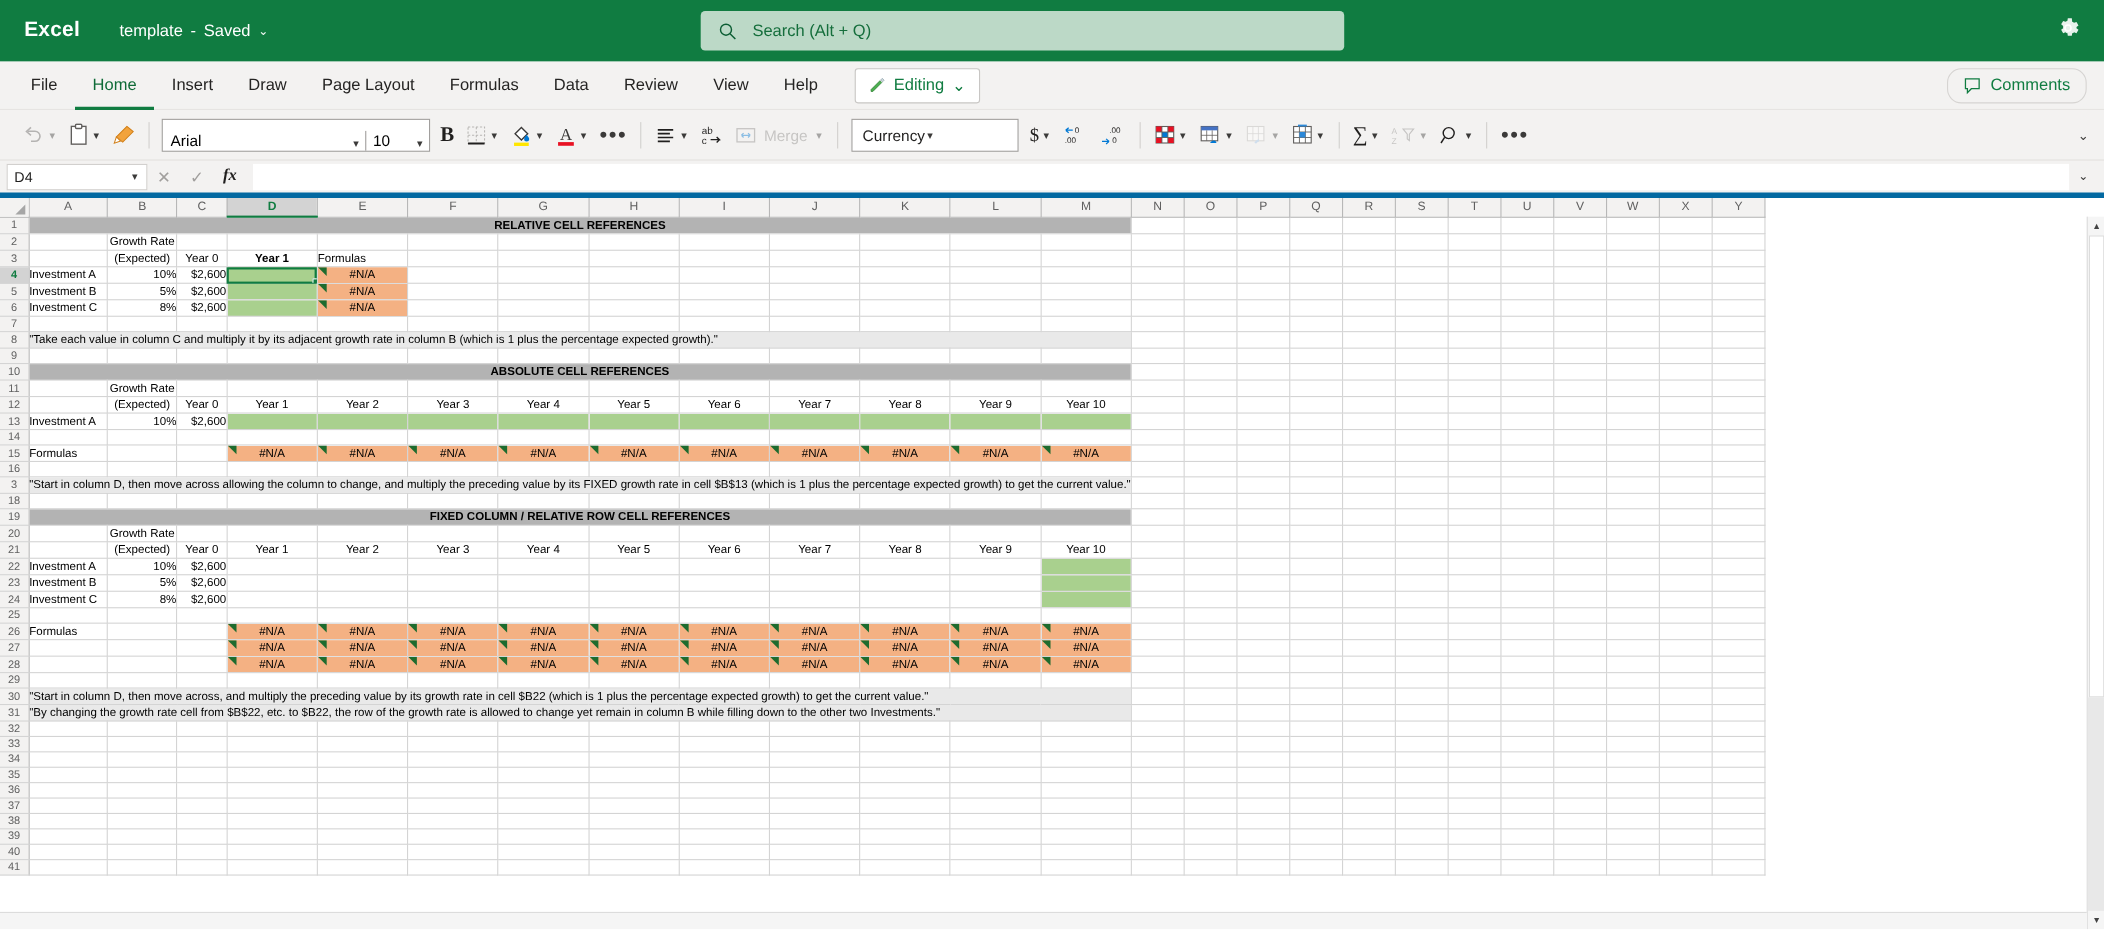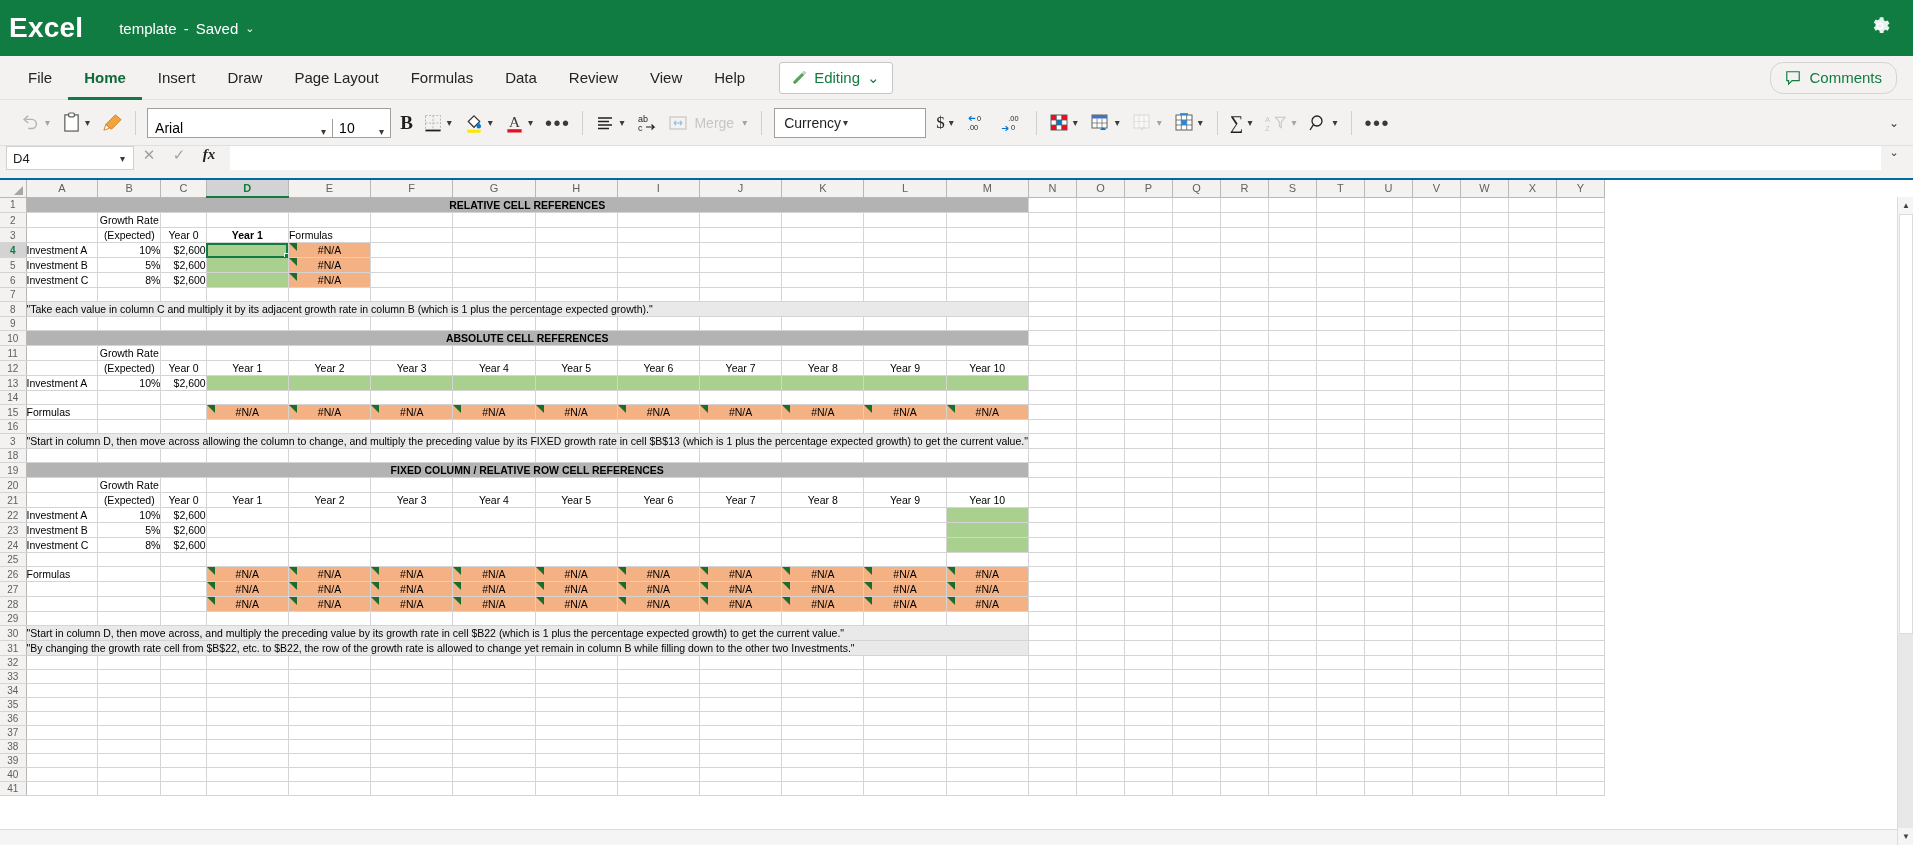--- a/index.html
+++ b/index.html
@@ -14,23 +14,23 @@
   
   .titlebar {
     height: 56px;
     background: #107c41;
     display: flex;
     align-items: center;
     position: relative;
   }
   .brand {
     color: #ffffff;
-    font-size: 28px;
+    font-size: 19px;
     font-weight: bold;
-    margin-left: 9px;
+    margin-left: 22px;
     letter-spacing: .2px;
   }
   .docname {
     color: #ffffff;
     font-size: 15px;
     margin-left: 36px;
     display: flex;
     align-items: center;
     gap: 7px;
   }
@@ -74,21 +74,21 @@
     font-size: 15px;
     color: #252423;
     padding: 0 16px;
     height: 44px;
     line-height: 44px;
     cursor: pointer;
     white-space: nowrap;
   }
   .tab:first-child { margin-left: 12px; }
   .tab.active {
-    font-weight: bold;
+    font-weight: normal;
     color: #0f6b37;
     box-shadow: inset 0 -3px 0 #107c41;
   }
   .editing-btn {
     margin-left: 18px;
     height: 32px;
     border: 1px solid #c8c6c4;
     background: #ffffff;
     border-radius: 3px;
     display: flex; align-items: center; gap: 7px;
@@ -153,22 +153,22 @@
     padding: 0 8px 0 9px; font-size: 14px; color: #201f1e;
     margin: 0 5px; cursor: pointer;
   }
   .mergelabel { font-size: 14px; color: #8a8886; padding: 0 4px; }
   .ellipsis { font-size: 20px; letter-spacing: 1.5px; color: #3b3a39; line-height: 10px; }
   .ribbon-collapse { position: absolute; right: 14px; font-size: 12px; color: #3b3a39; cursor: pointer; }
 
   
   .formulabar {
     height: 34px; background: #f3f2f1;
-    display: flex; 
-    border-bottom: 2px solid #0369a1;
+    display: flex; align-items: center;
+    border-bottom: 5px solid #0369a1;
     padding: 0 6px;
   }
   .namebox {
     width: 128px; height: 24px;
     border: 1px solid #d2d0ce; background: #fff;
     display: flex; align-items: center; justify-content: space-between;
     padding: 0 6px; font-size: 13px; color: #201f1e;
   }
   .fb-btn { width: 30px; text-align: center; color: #a19f9d; font-size: 15px; cursor: pointer; }
   .fx { font-family: "Liberation Serif", serif; font-style: italic; font-weight: bold; font-size: 15px; color: #201f1e; }
@@ -281,20 +281,27 @@
 </head>
 <body>
 
 <div class="titlebar">
   <div class="brand">Excel</div>
   <div class="docname">
     <span>template</span>
     <span>-</span>
     <span>Saved</span>
     <span class="chev">⌄</span>
+  </div>
+  <div class="searchwrap">
+    <svg width="17" height="17" viewBox="0 0 17 17">
+      <circle cx="7" cy="7" r="5" fill="none" stroke="#0b5d33" stroke-width="1.3"></circle>
+      <line x1="10.7" y1="10.7" x2="15.5" y2="15.5" stroke="#0b5d33" stroke-width="1.3"></line>
+    </svg>
+    <input class="searchinput" placeholder="Search (Alt + Q)" style="">
   </div>
   <div class="gear">
     <svg width="22" height="22" viewBox="0 0 24 24">
       <path fill="#ffffff" d="M12 8.2a3.8 3.8 0 1 0 0 7.6 3.8 3.8 0 0 0 0-7.6zm0 6a2.2 2.2 0 1 1 0-4.4 2.2 2.2 0 0 1 0 4.4z"></path>
       <path fill="#ffffff" d="M20.4 13.1c.05-.36.08-.73.08-1.1s-.03-.74-.08-1.1l2-1.55-2-3.46-2.35.95a8.1 8.1 0 0 0-1.9-1.1L15.8 2.4h-4l-.35 2.34c-.68.27-1.32.64-1.9 1.1L7.2 4.89l-2 3.46 2 1.55c-.05.36-.08.73-.08 1.1s.03.74.08 1.1l-2 1.55 2 3.46 2.35-.95c.58.46 1.22.83 1.9 1.1l.35 2.34h4l.35-2.34c.68-.27 1.32-.64 1.9-1.1l2.35.95 2-3.46-2-1.55z" opacity=".9"></path>
     </svg>
   </div>
 </div>
 
 <div class="tabbar">

